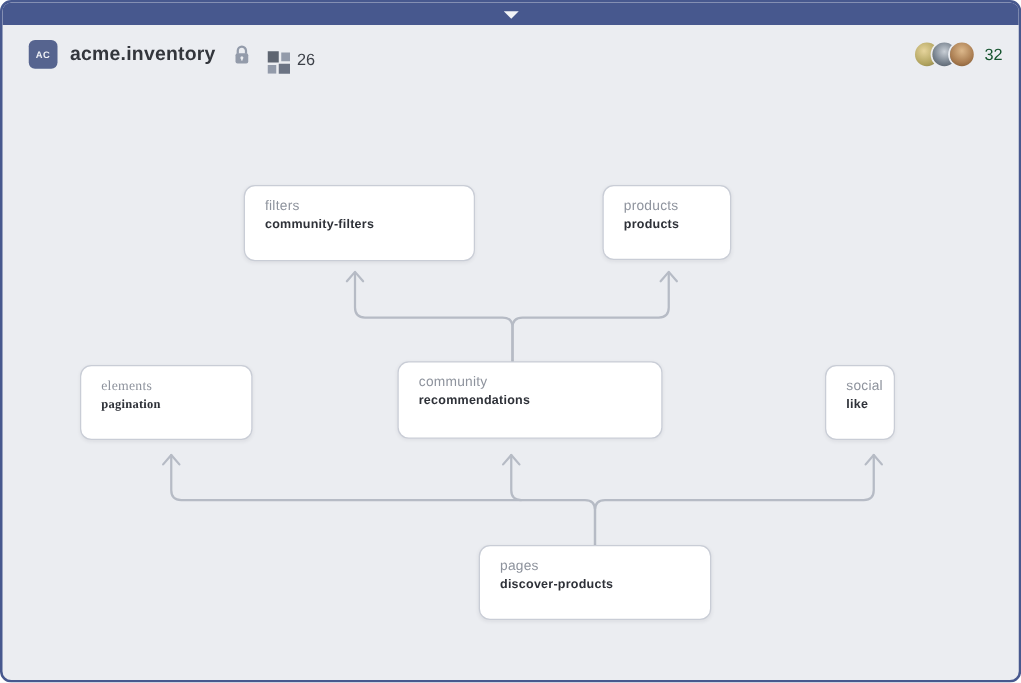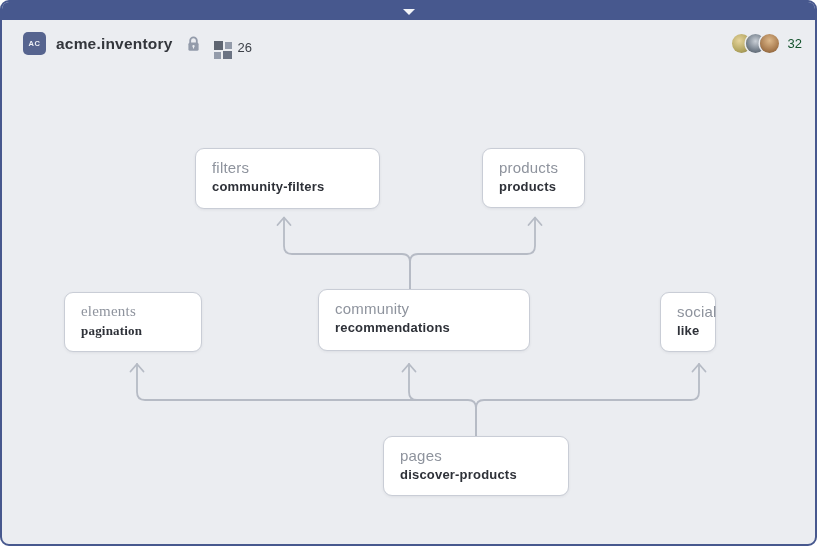--- a/index.html
+++ b/index.html
@@ -59,22 +59,22 @@
   .edges { position:absolute; left:0; top:0; pointer-events:none; }
   .edges path { stroke:#b6bbc5; stroke-width:1.8; fill:none; stroke-linecap:round; stroke-linejoin:round; }
 
   .node {
     position:absolute; background:#ffffff;
     border:1px solid #c9cdd6; border-radius:9px;
     padding:10px 16px 10px 16px;
     box-shadow:0 1px 3px rgba(40,45,60,0.07);
     cursor:pointer;
   }
-  .node-label { font-size:15px; color:#8e939d; letter-spacing:.2px; margin-bottom:3px; }
-  .node-name  { font-size:13px; font-weight:bold; color:#2e3138; letter-spacing:.2px; }
+  .node-label { font-size:11px; color:#8e939d; letter-spacing:.2px; margin-bottom:3px; }
+  .node-name  { font-size:10px; font-weight:bold; color:#2e3138; letter-spacing:.2px; }
 
   .node-0 { left:193px; top:146px; width:185px; height:61px; }
   .node-1 { left:480px; top:146px; width:103px; height:60px; }
   .node-2 { left:62px;  top:290px; width:138px; height:60px;font-family:Liberation Serif, serif; }
   .node-3 { left:316px; top:287px; width:212px; height:62px; }
   .node-4 { left:658px; top:290px; width:56px;  height:60px; }
   .node-5 { left:381px; top:434px; width:186px; height:60px; }
 </style>
 </head>
 <body>

